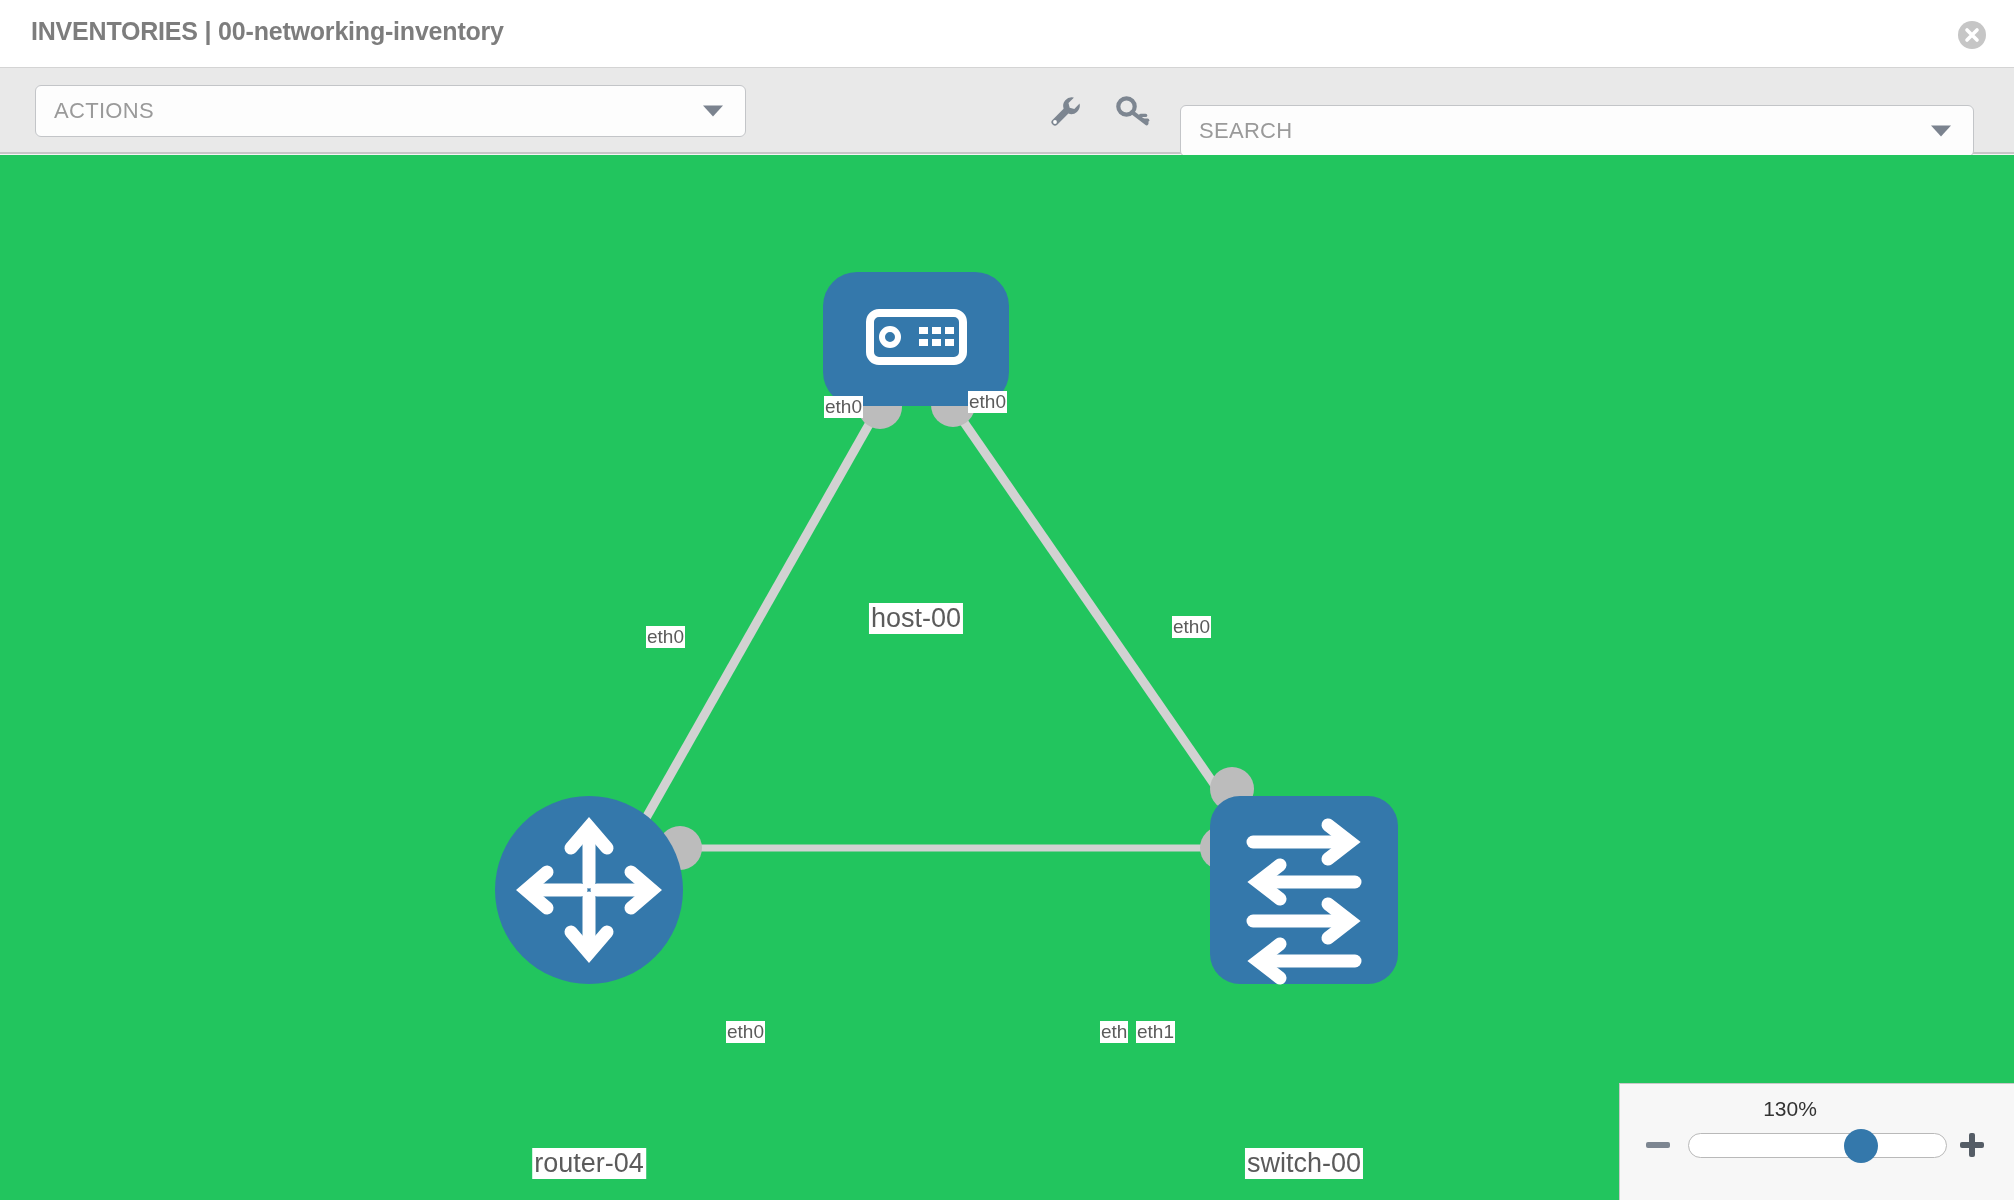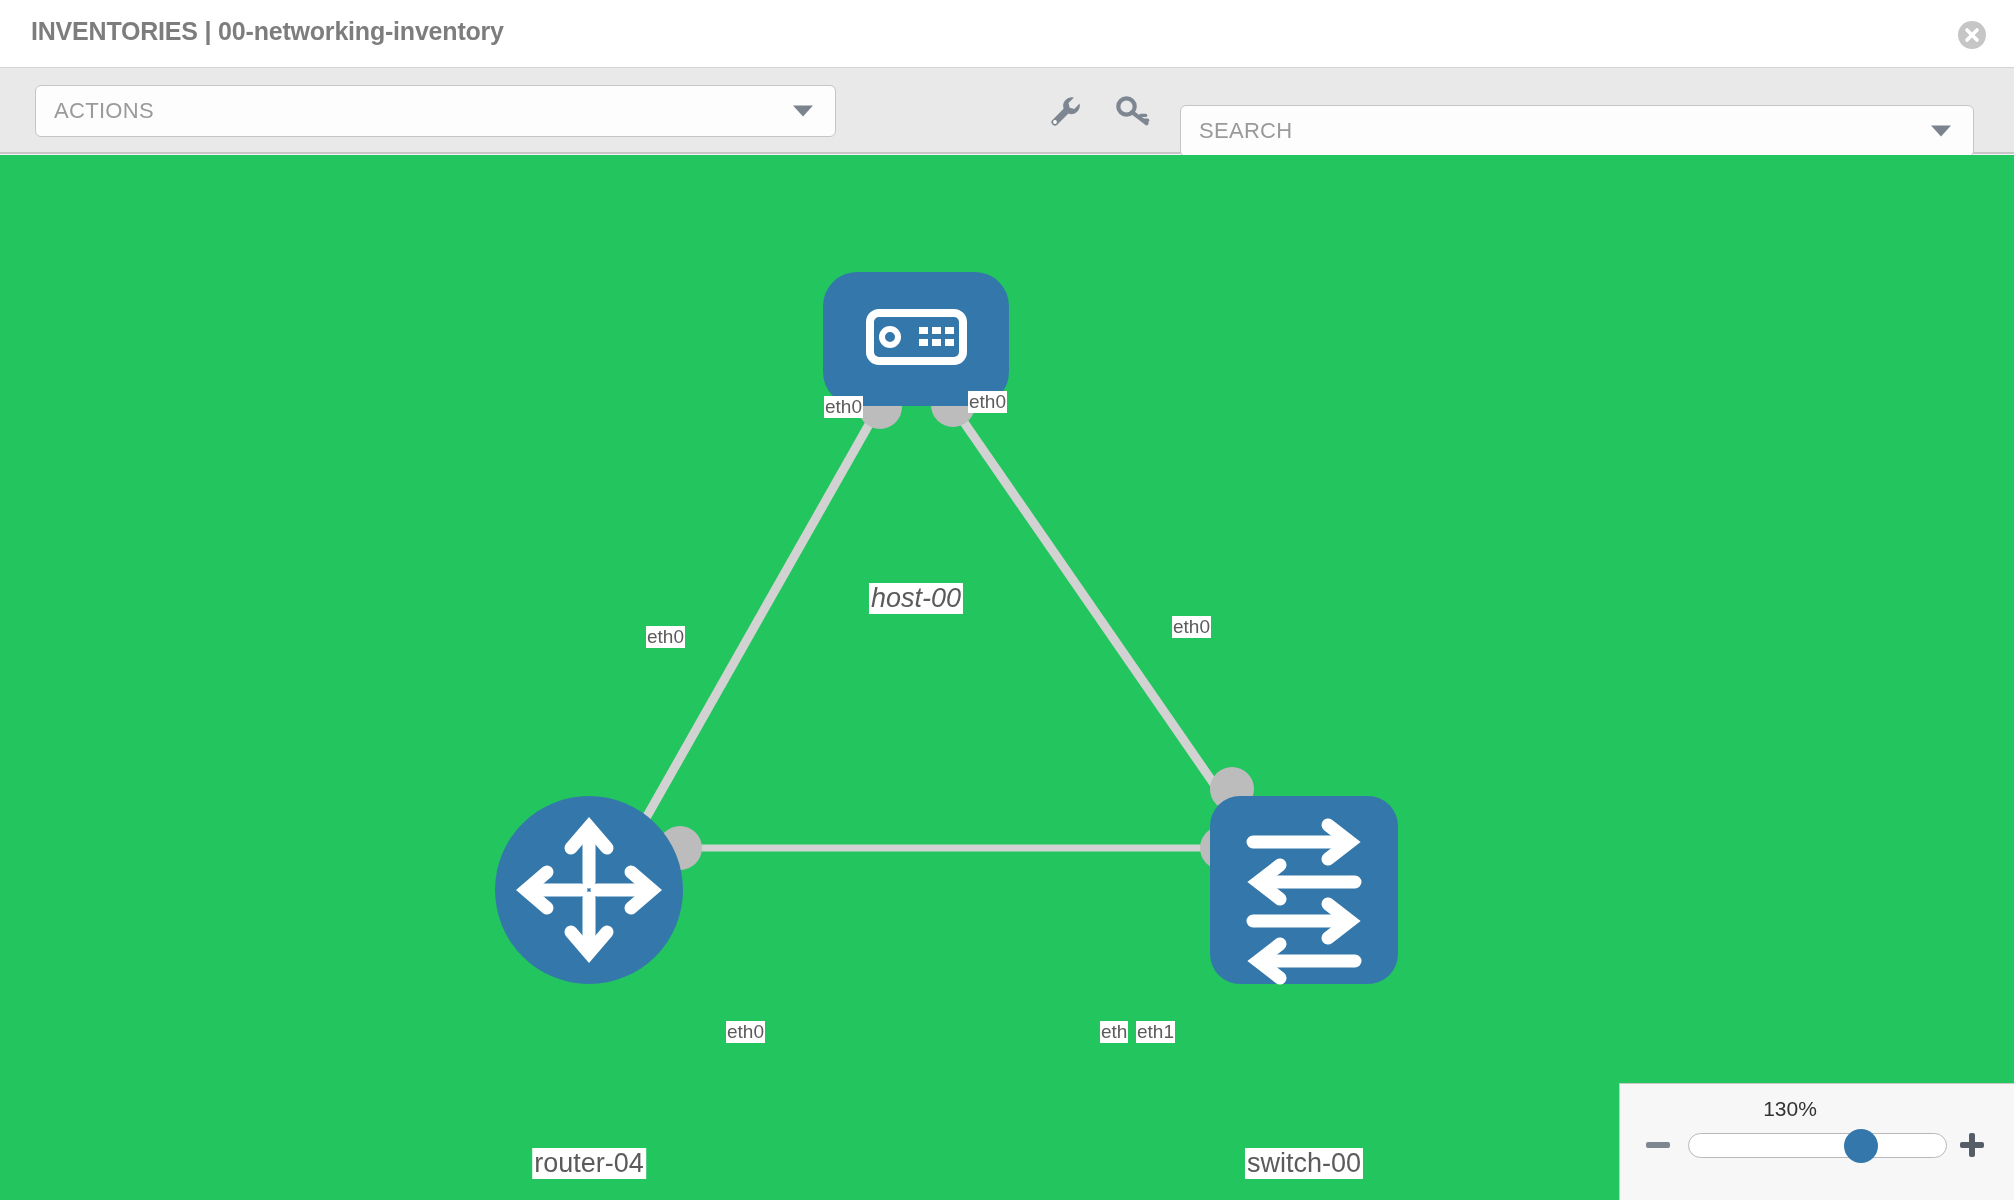--- a/index.html
+++ b/index.html
@@ -44,21 +44,21 @@
     background: #e9e9e9;
     border-bottom: 2px solid #c6c6c6;
   }
   .field-box {
     position: absolute;
     background: #fdfdfd;
     border: 1px solid #c3c5c8;
     border-radius: 6px;
     height: 52px;
   }
-  #actions-select { left: 35px; top: 17px; width: 801px; cursor: pointer; }
+  #actions-select { left: 35px; top: 17px; width: 711px; cursor: pointer; }
   #search-field  { left: 1180px; top: 17px; width: 794px; cursor: text; margin-top: 20px; }
 
   .field-text {
     position: absolute;
     left: 18px; top: 50%;
     transform: translateY(-50%);
     font-size: 22px;
     color: #9a9a9a;
     letter-spacing: 0.3px;
     white-space: nowrap;
@@ -273,21 +273,21 @@
   </svg>
 
   <span class="port-label" style="left:824px; top:241px;">eth0</span>
   <span class="port-label" style="left:968px; top:236px;">eth0</span>
   <span class="port-label" style="left:646px; top:471px;">eth0</span>
   <span class="port-label" style="left:1172px; top:461px;">eth0</span>
   <span class="port-label" style="left:726px; top:866px;">eth0</span>
   <span class="port-label" style="left:1100px; top:866px;">eth</span>
   <span class="port-label" style="left:1136px; top:866px;">eth1</span>
 
-  <span class="node-label" style="left:916px; top:428px;font-style:italic;">host-00</span>
+  <span class="node-label" style="left:916px; top:448px;">host-00</span>
   <span class="node-label" style="left:589px; top:993px;">router-04</span>
   <span class="node-label" style="left:1304px; top:993px;">switch-00</span>
 </div>
 
 <div id="zoom-control">
   <div id="zoom-percent">130%</div>
 
   <div id="zoom-minus">
     <svg width="30" height="30" viewBox="0 0 30 30">
       <rect x="3" y="12" width="24" height="6" rx="2" fill="#7d8691"></rect>

